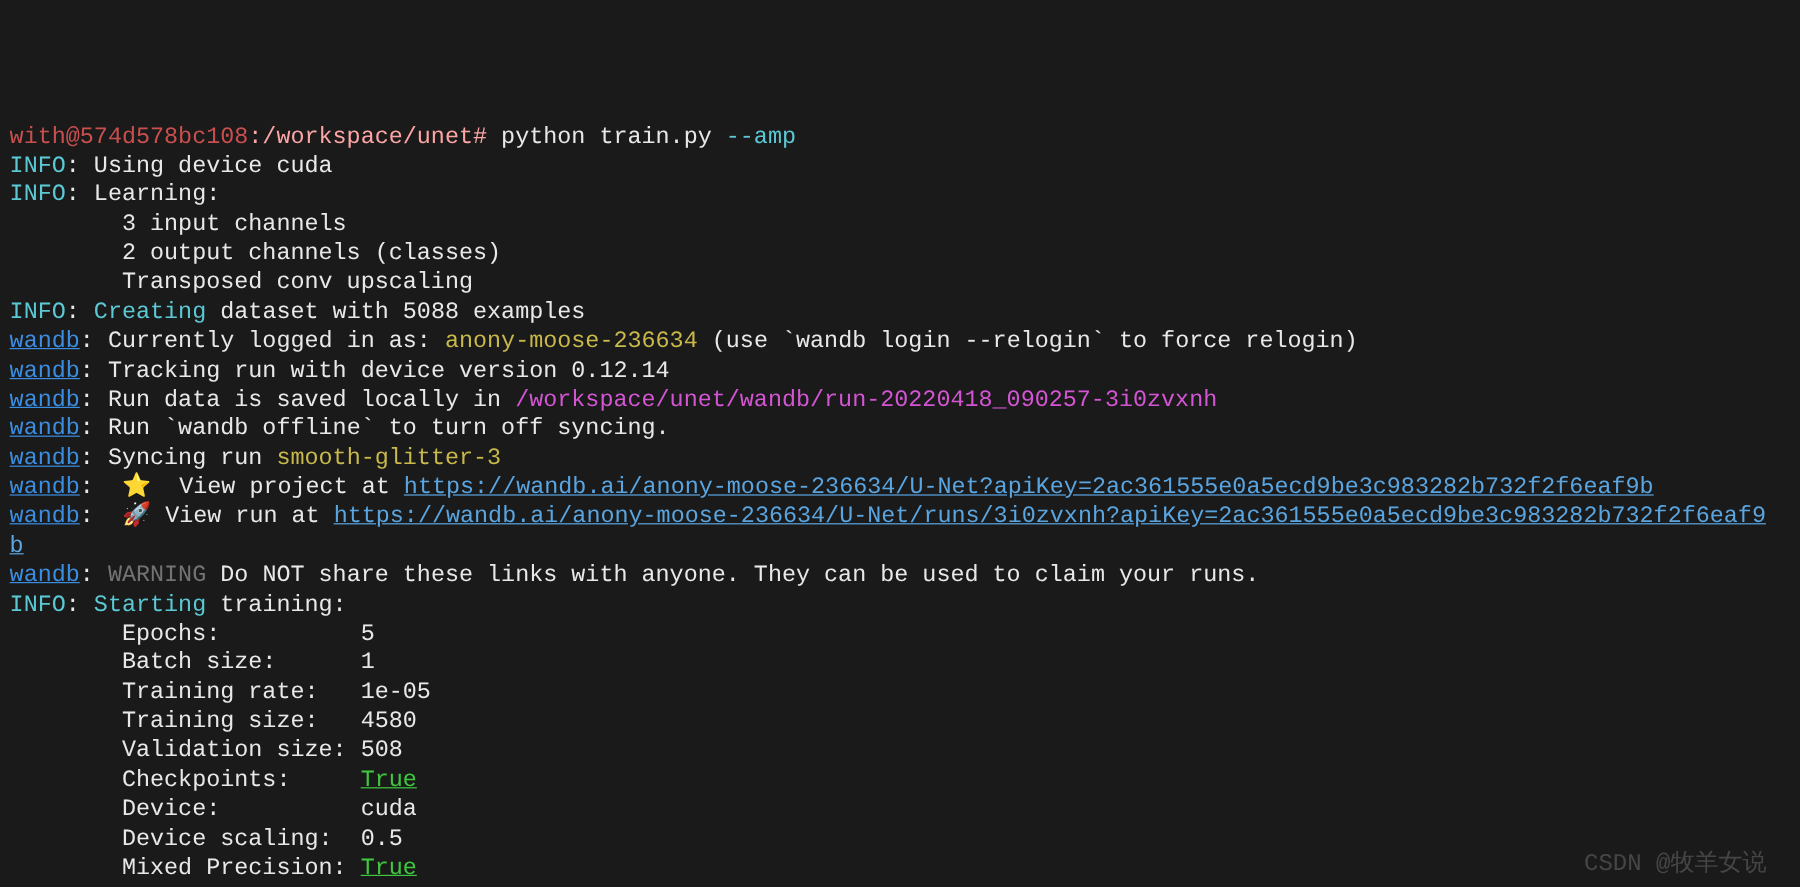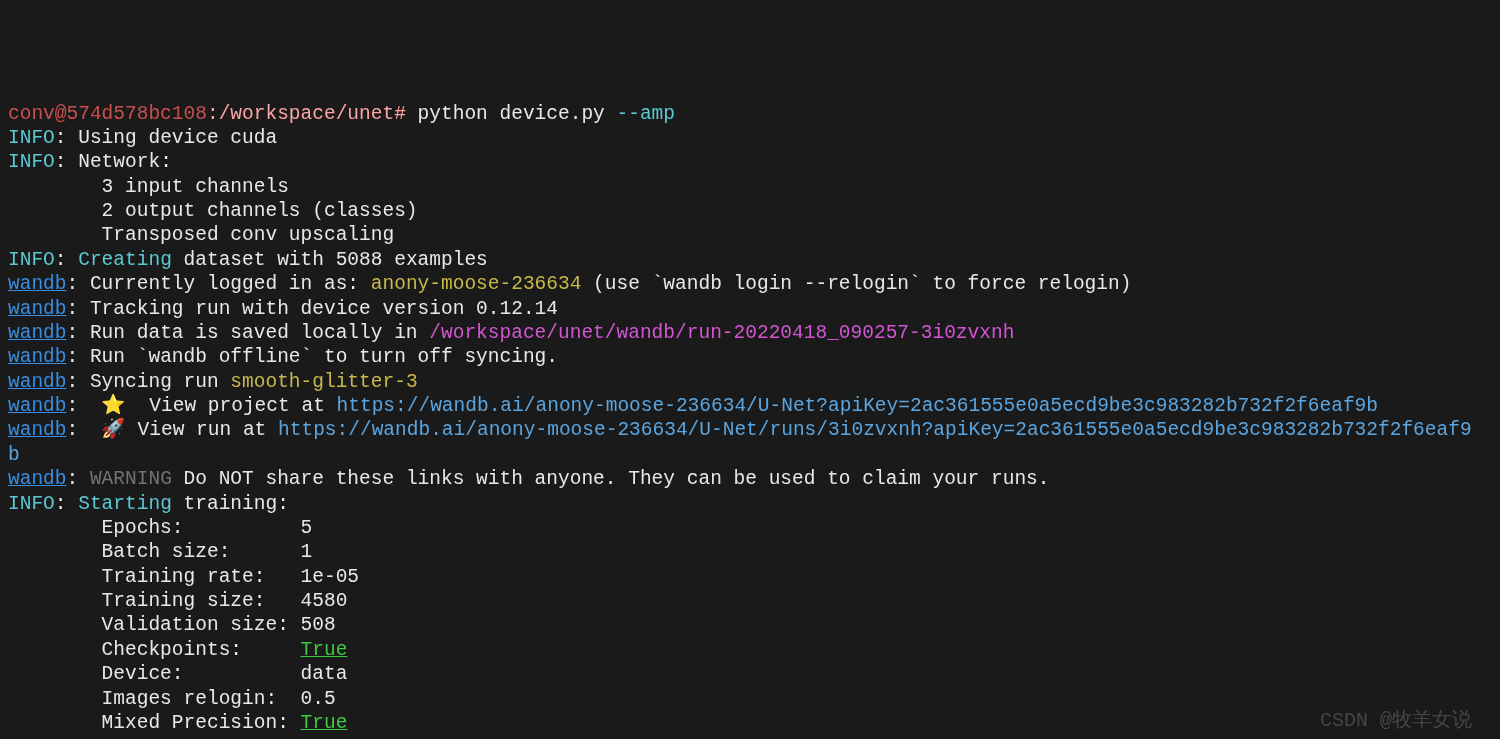--- a/index.html
+++ b/index.html
@@ -18,61 +18,61 @@
       overflow: hidden;
     }
     .prompt-red { color: #c94f4f; }
     .colon-white { color: #fca5a5; }
     .cyan { color: #5bc8d4; }
     .white { color: #e8e8e8; }
     .blue { color: #3a8de0; text-decoration: underline; }
     .yellow { color: #c9b84a; }
     .orange { color: #737373; }
     .green { color: #3ec93e; text-decoration: underline; }
-    .link { color: #5aa5e0; cursor: pointer; }
+    .link { color: #5aa5e0; text-decoration: underline; cursor: pointer; }
     .magenta { color: #d455d4; }
     .watermark {
       position: absolute;
       bottom: 6px;
       right: 28px;
       color: rgba(200,200,200,0.25);
       font-size: 20px;
       white-space: nowrap;
     }
   </style>
 </head>
 <body>
 
 
 
-<div><span><span class="prompt-red">conv@574d578bc108</span><span class="colon-white">:/workspace/unet#</span><span class="white"> python device.py </span><span class="cyan">--amp</span></span>
+<div><span><span class="prompt-red">with@574d578bc108</span><span class="colon-white">:/workspace/unet#</span><span class="white"> python train.py </span><span class="cyan">--amp</span></span>
 <span><span class="cyan">INFO</span><span class="white">: </span><span class="white">Using device cuda</span></span>
-<span><span class="cyan">INFO</span><span class="white">: </span><span class="white">Network:</span></span>
+<span><span class="cyan">INFO</span><span class="white">: </span><span class="white">Learning:</span></span>
 <span class="white">        3 input channels</span>
 <span class="white">        2 output channels (classes)</span>
 <span class="white">        Transposed conv upscaling</span>
 <span><span class="cyan">INFO</span><span class="white">: </span><span class="cyan">Creating</span><span class="white"> dataset with 5088 examples</span></span>
 <span><span class="blue">wandb</span><span class="white">: </span><span class="white">Currently logged in as: </span><span class="yellow">anony-moose-236634</span><span class="white"> (use `wandb login --relogin` to force relogin)</span></span>
 <span><span class="blue">wandb</span><span class="white">: </span><span class="white">Tracking run with device version 0.12.14</span></span>
 <span><span class="blue">wandb</span><span class="white">: </span><span class="white">Run data is saved locally in </span><span class="magenta">/workspace/unet/wandb/run-20220418_090257-3i0zvxnh</span></span>
 <span><span class="blue">wandb</span><span class="white">: </span><span class="white">Run `wandb offline` to turn off syncing.</span></span>
 <span><span class="blue">wandb</span><span class="white">: </span><span class="white">Syncing run </span><span class="yellow">smooth-glitter-3</span></span>
 <span><span class="blue">wandb</span><span class="white">: </span><span class="white"> ⭐  View project at </span><span class="link">https://wandb.ai/anony-moose-236634/U-Net?apiKey=2ac361555e0a5ecd9be3c983282b732f2f6eaf9b</span></span>
 <span><span class="blue">wandb</span><span class="white">: </span><span class="white"> 🚀 View run at </span><span class="link">https://wandb.ai/anony-moose-236634/U-Net/runs/3i0zvxnh?apiKey=2ac361555e0a5ecd9be3c983282b732f2f6eaf9</span></span>
 <span class="link">b</span>
 <span><span class="blue">wandb</span><span class="white">: </span><span class="orange">WARNING</span><span class="white"> Do NOT share these links with anyone. They can be used to claim your runs.</span></span>
 <span><span class="cyan">INFO</span><span class="white">: </span><span class="cyan">Starting</span><span class="white"> training:</span></span>
 <span><span class="white">        Epochs:          </span><span class="white">5</span></span>
 <span><span class="white">        Batch size:      </span><span class="white">1</span></span>
 <span><span class="white">        Training rate:   </span><span class="white">1e-05</span></span>
 <span><span class="white">        Training size:   </span><span class="white">4580</span></span>
 <span><span class="white">        Validation size: </span><span class="white">508</span></span>
 <span><span class="white">        Checkpoints:     </span><span class="green">True</span></span>
-<span><span class="white">        Device:          </span><span class="white">data</span></span>
-<span><span class="white">        Images relogin:  </span><span class="white">0.5</span></span>
+<span><span class="white">        Device:          </span><span class="white">cuda</span></span>
+<span><span class="white">        Device scaling:  </span><span class="white">0.5</span></span>
 <span><span class="white">        Mixed Precision: </span><span class="green">True</span></span>
 <span class="white">    </span>
 
 
 </div>
 
 <div class="watermark">CSDN @牧羊女说</div>
 
 
 

